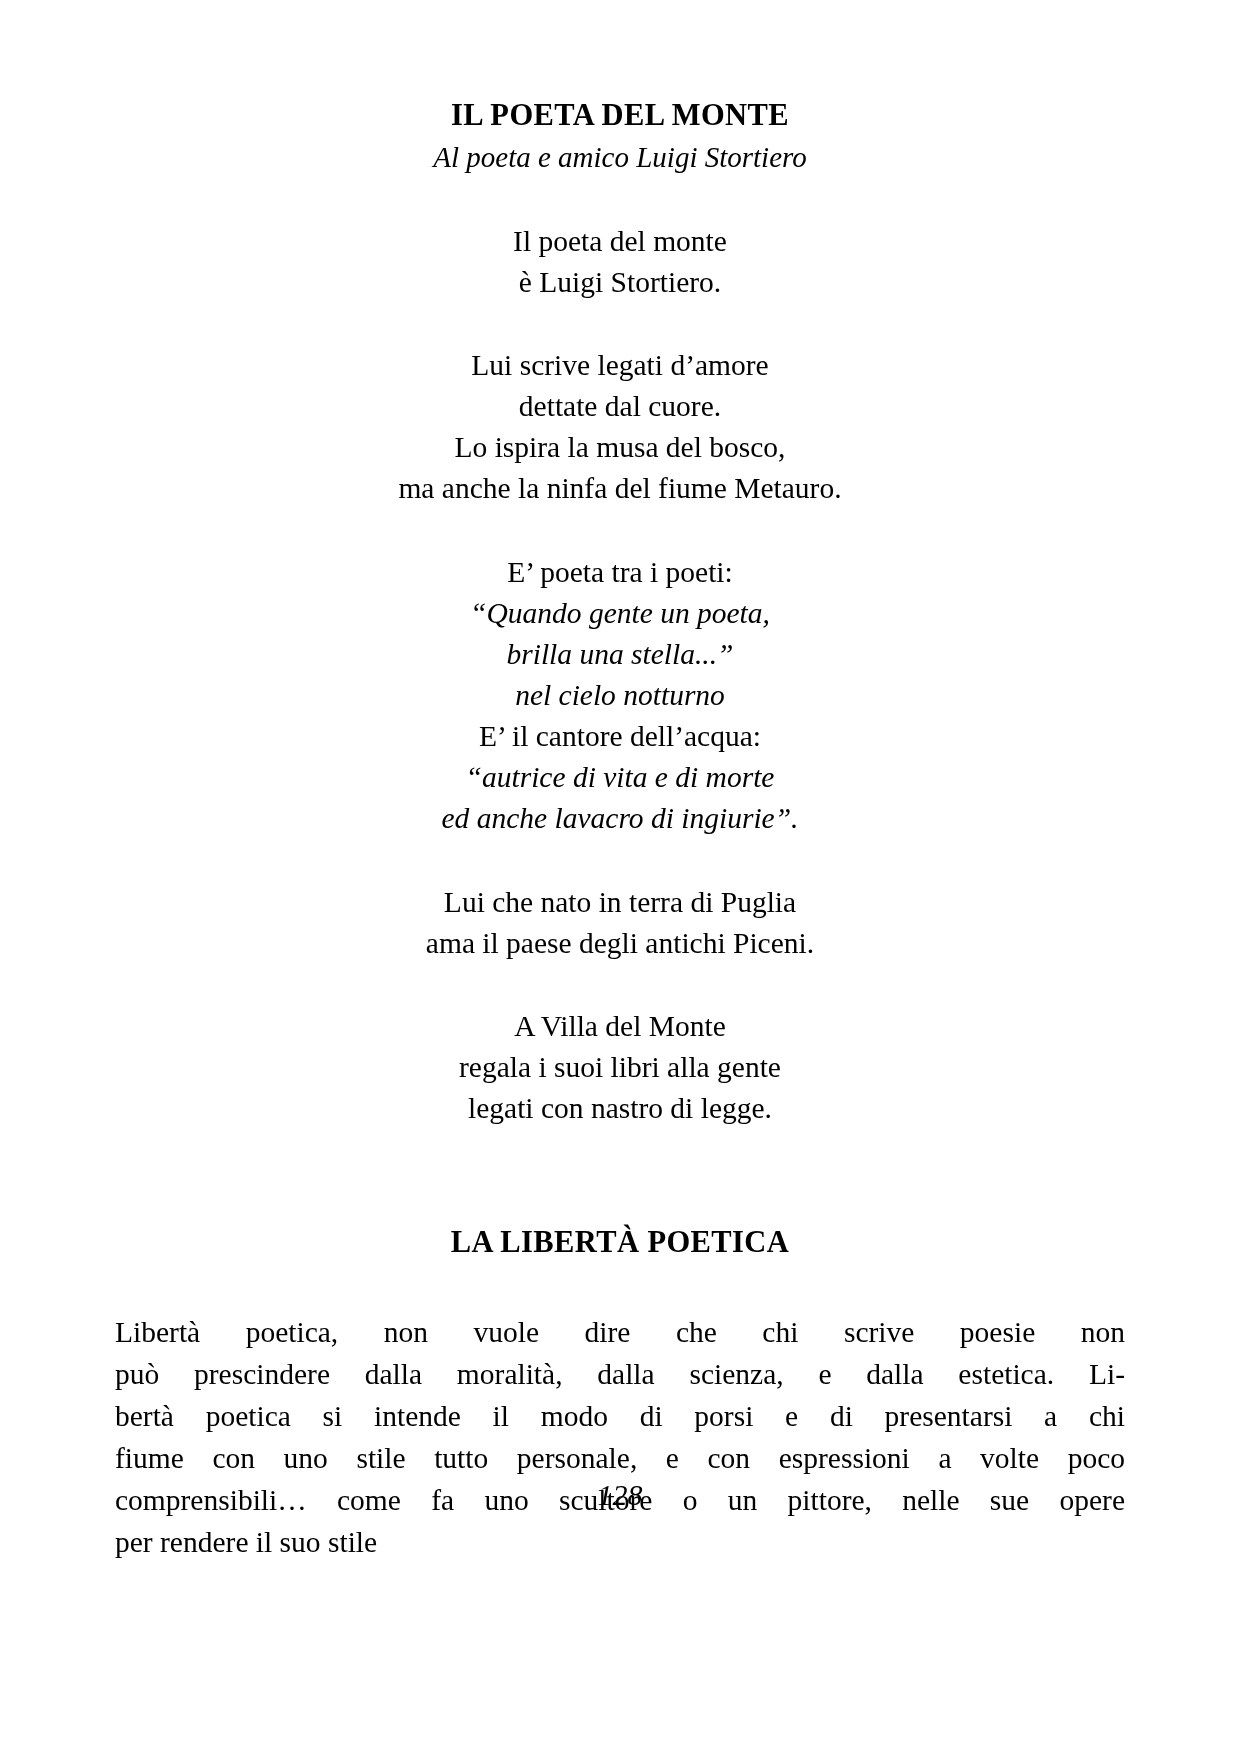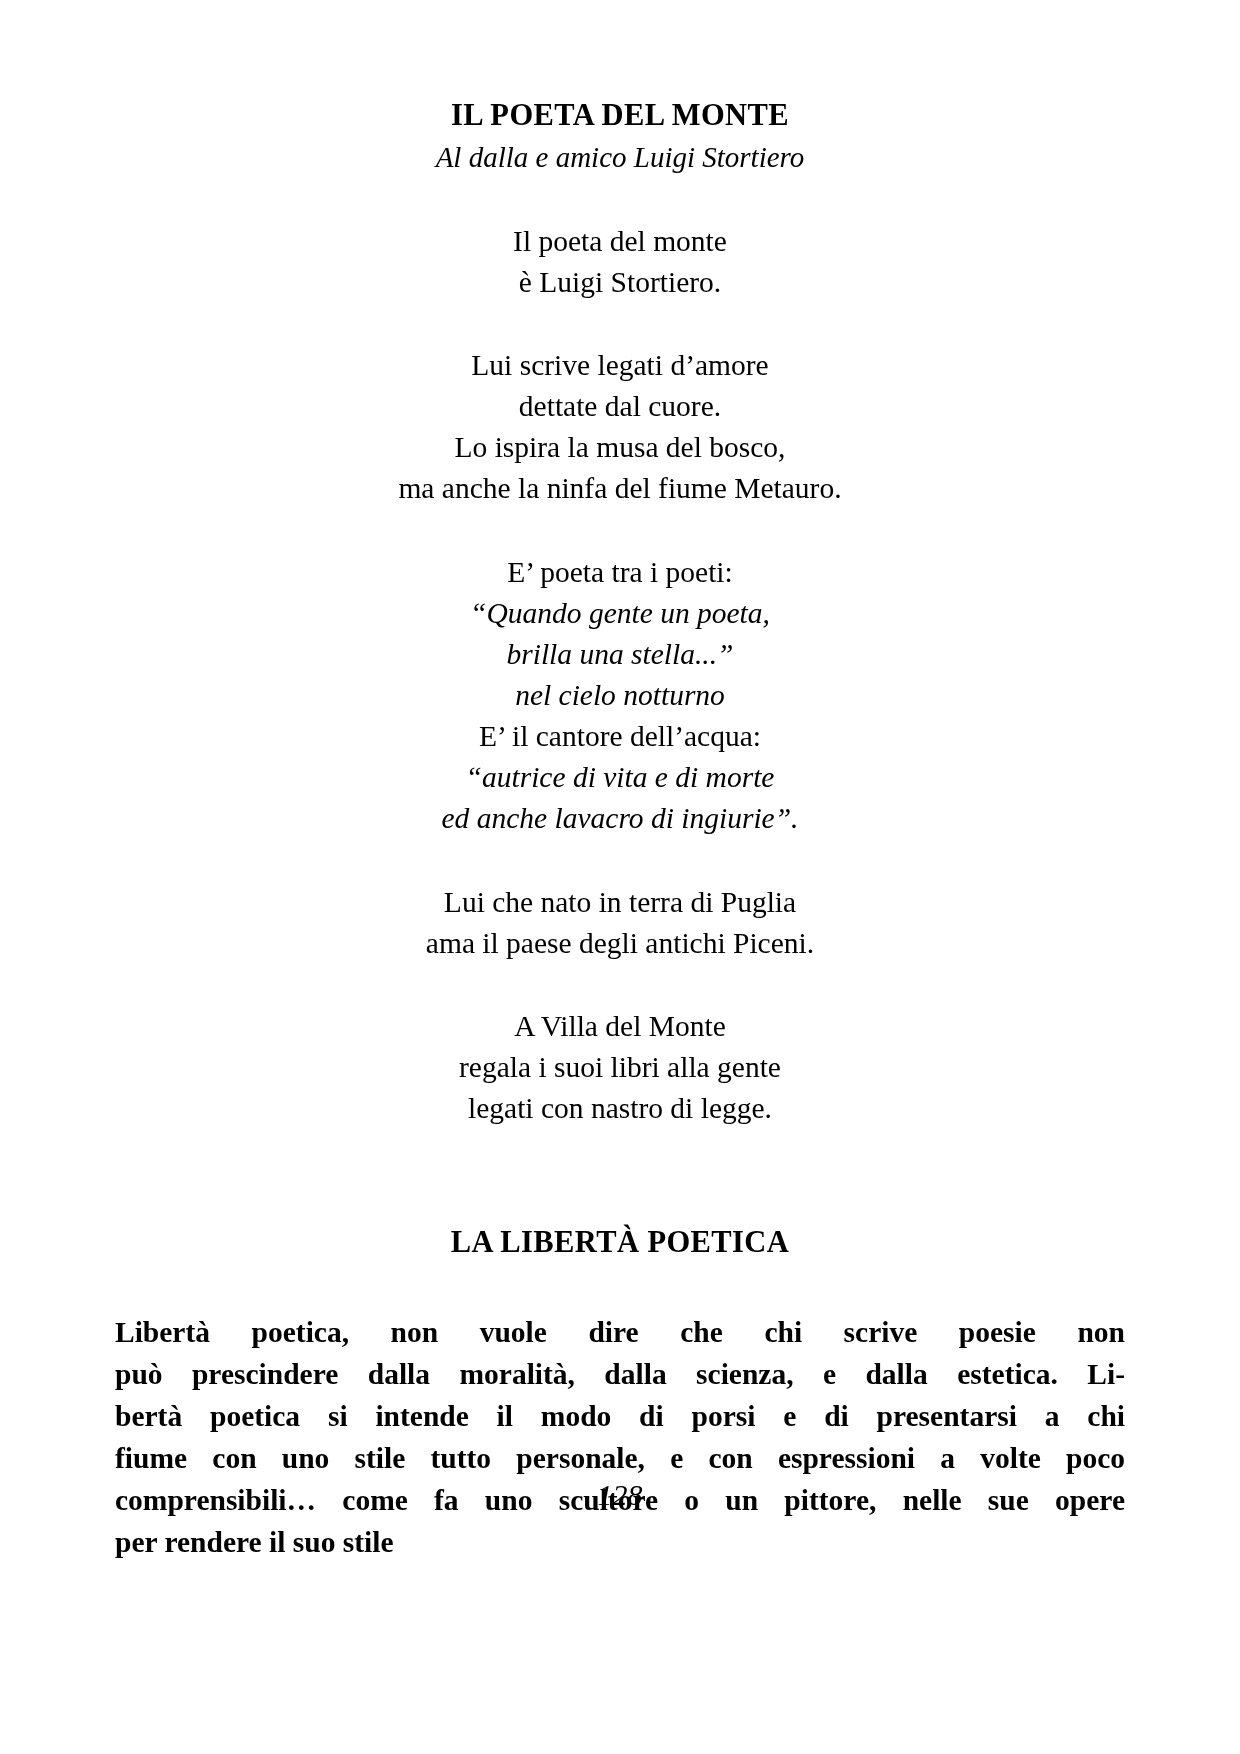--- a/index.html
+++ b/index.html
@@ -75,21 +75,20 @@
     font-size: 29.5px;
     line-height: 1.42;
     text-align: justify;
     text-align-last: left;
     margin: 0;
     hyphens: none;
   }
   .prose .ln {
     display: block;
     white-space: pre;
-    font-weight: bold;
   }
   .prose .ln.just {
     display: block;
     text-align: justify;
     text-align-last: justify;
     white-space: normal;
   }
 
   
   .folio {
@@ -102,21 +101,21 @@
     font-size: 30px;
   }
 </style>
 </head>
 <body>
 
 <div class="page">
   <div class="content">
 
     <h1 class="poem-title">IL POETA DEL MONTE</h1>
-    <p class="poem-dedication">Al dalla e amico Luigi Stortiero</p>
+    <p class="poem-dedication">Al poeta e amico Luigi Stortiero</p>
 
     <div class="gap-first"></div>
 
     <div class="stanza">
       <span class="line">Il poeta del monte</span>
       <span class="line">è Luigi Stortiero.</span>
     </div>
 
     <div class="gap-stanza"></div>
 

